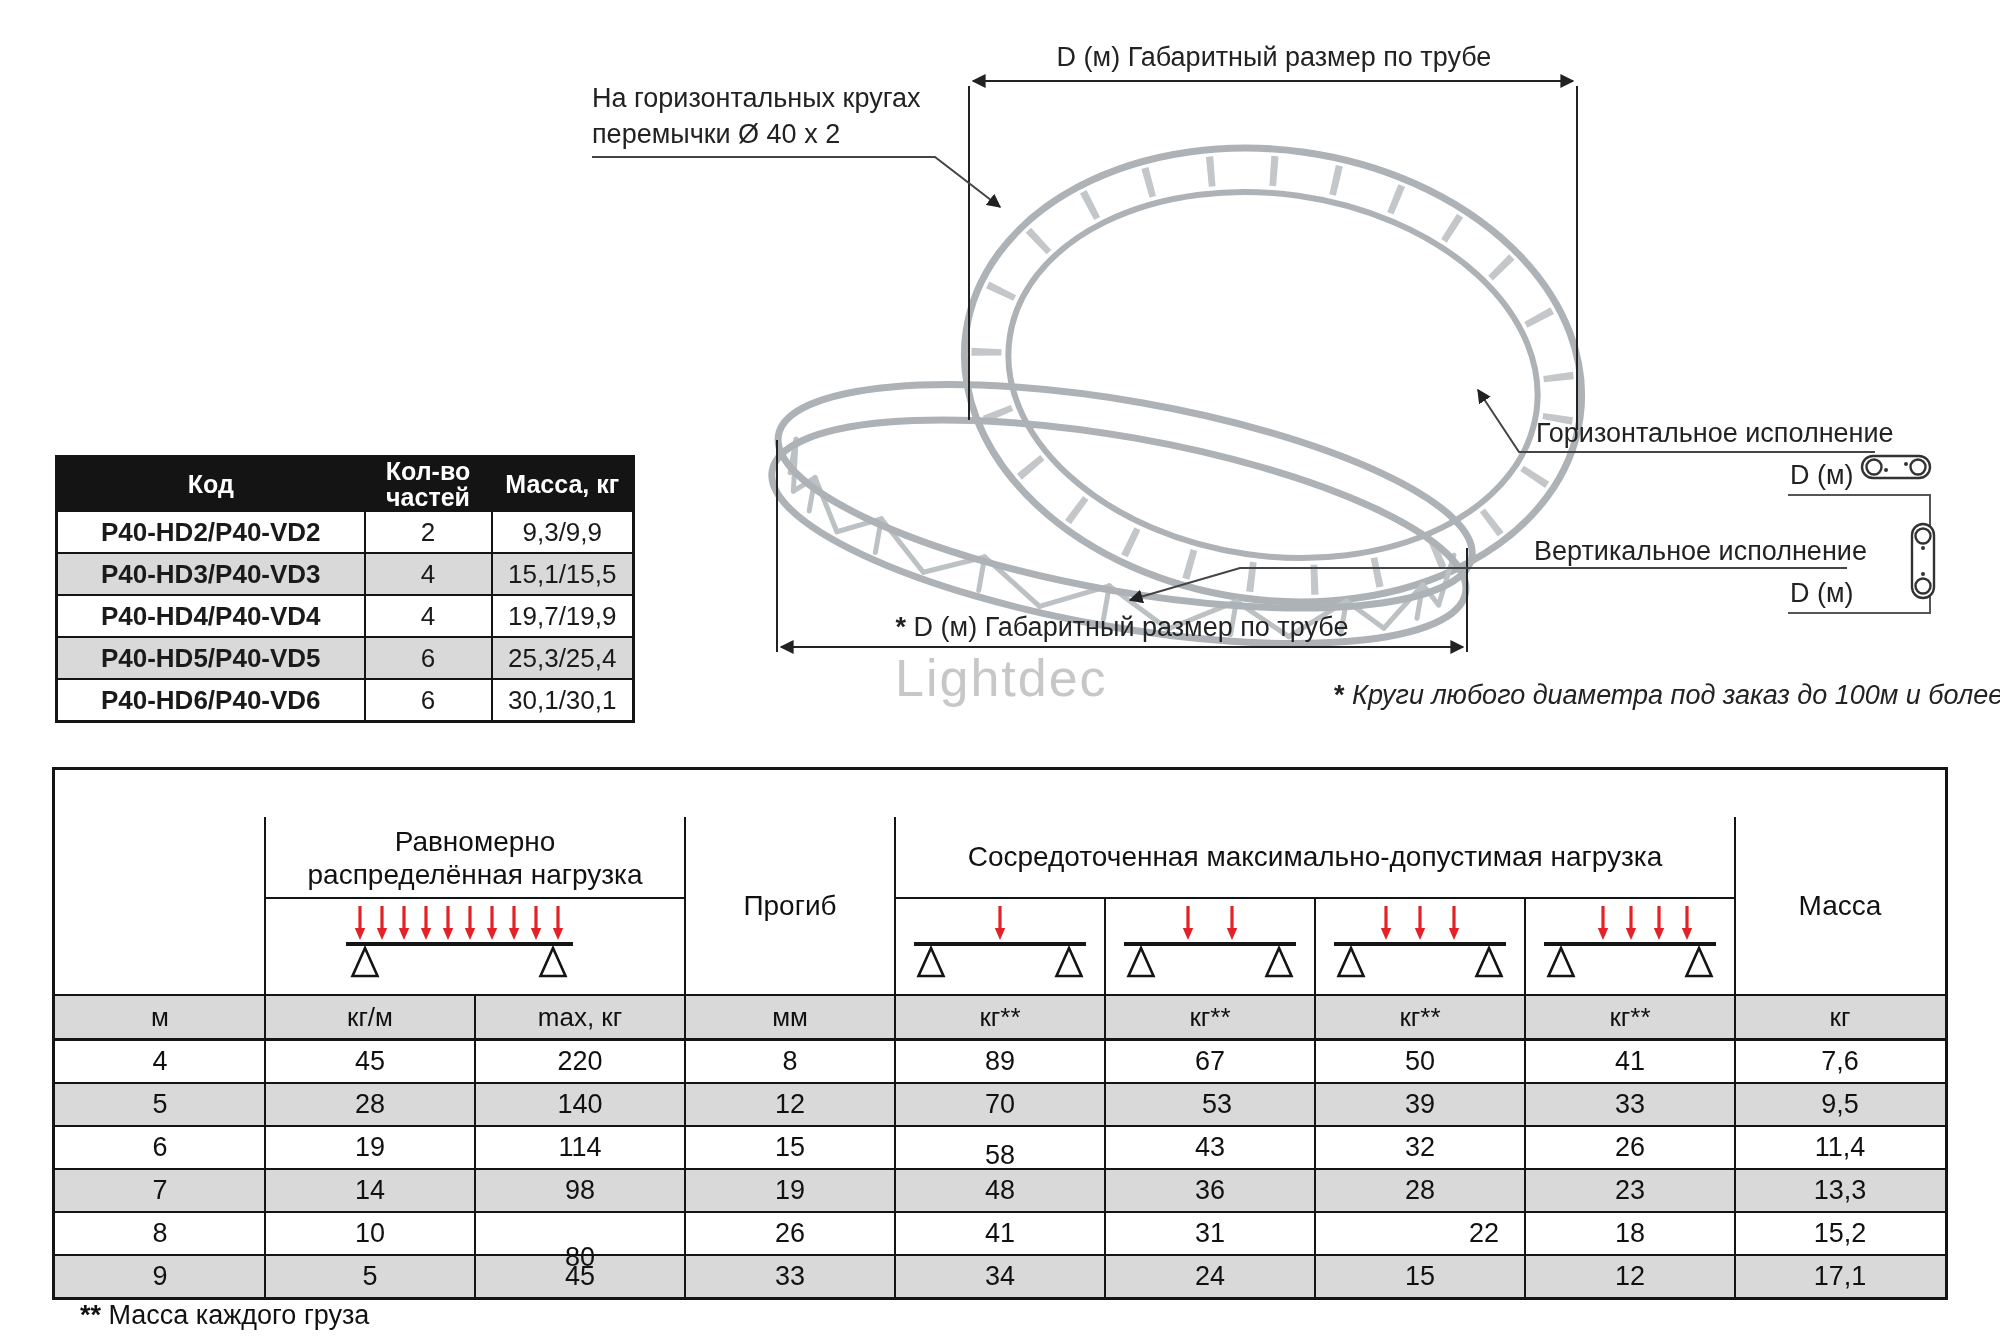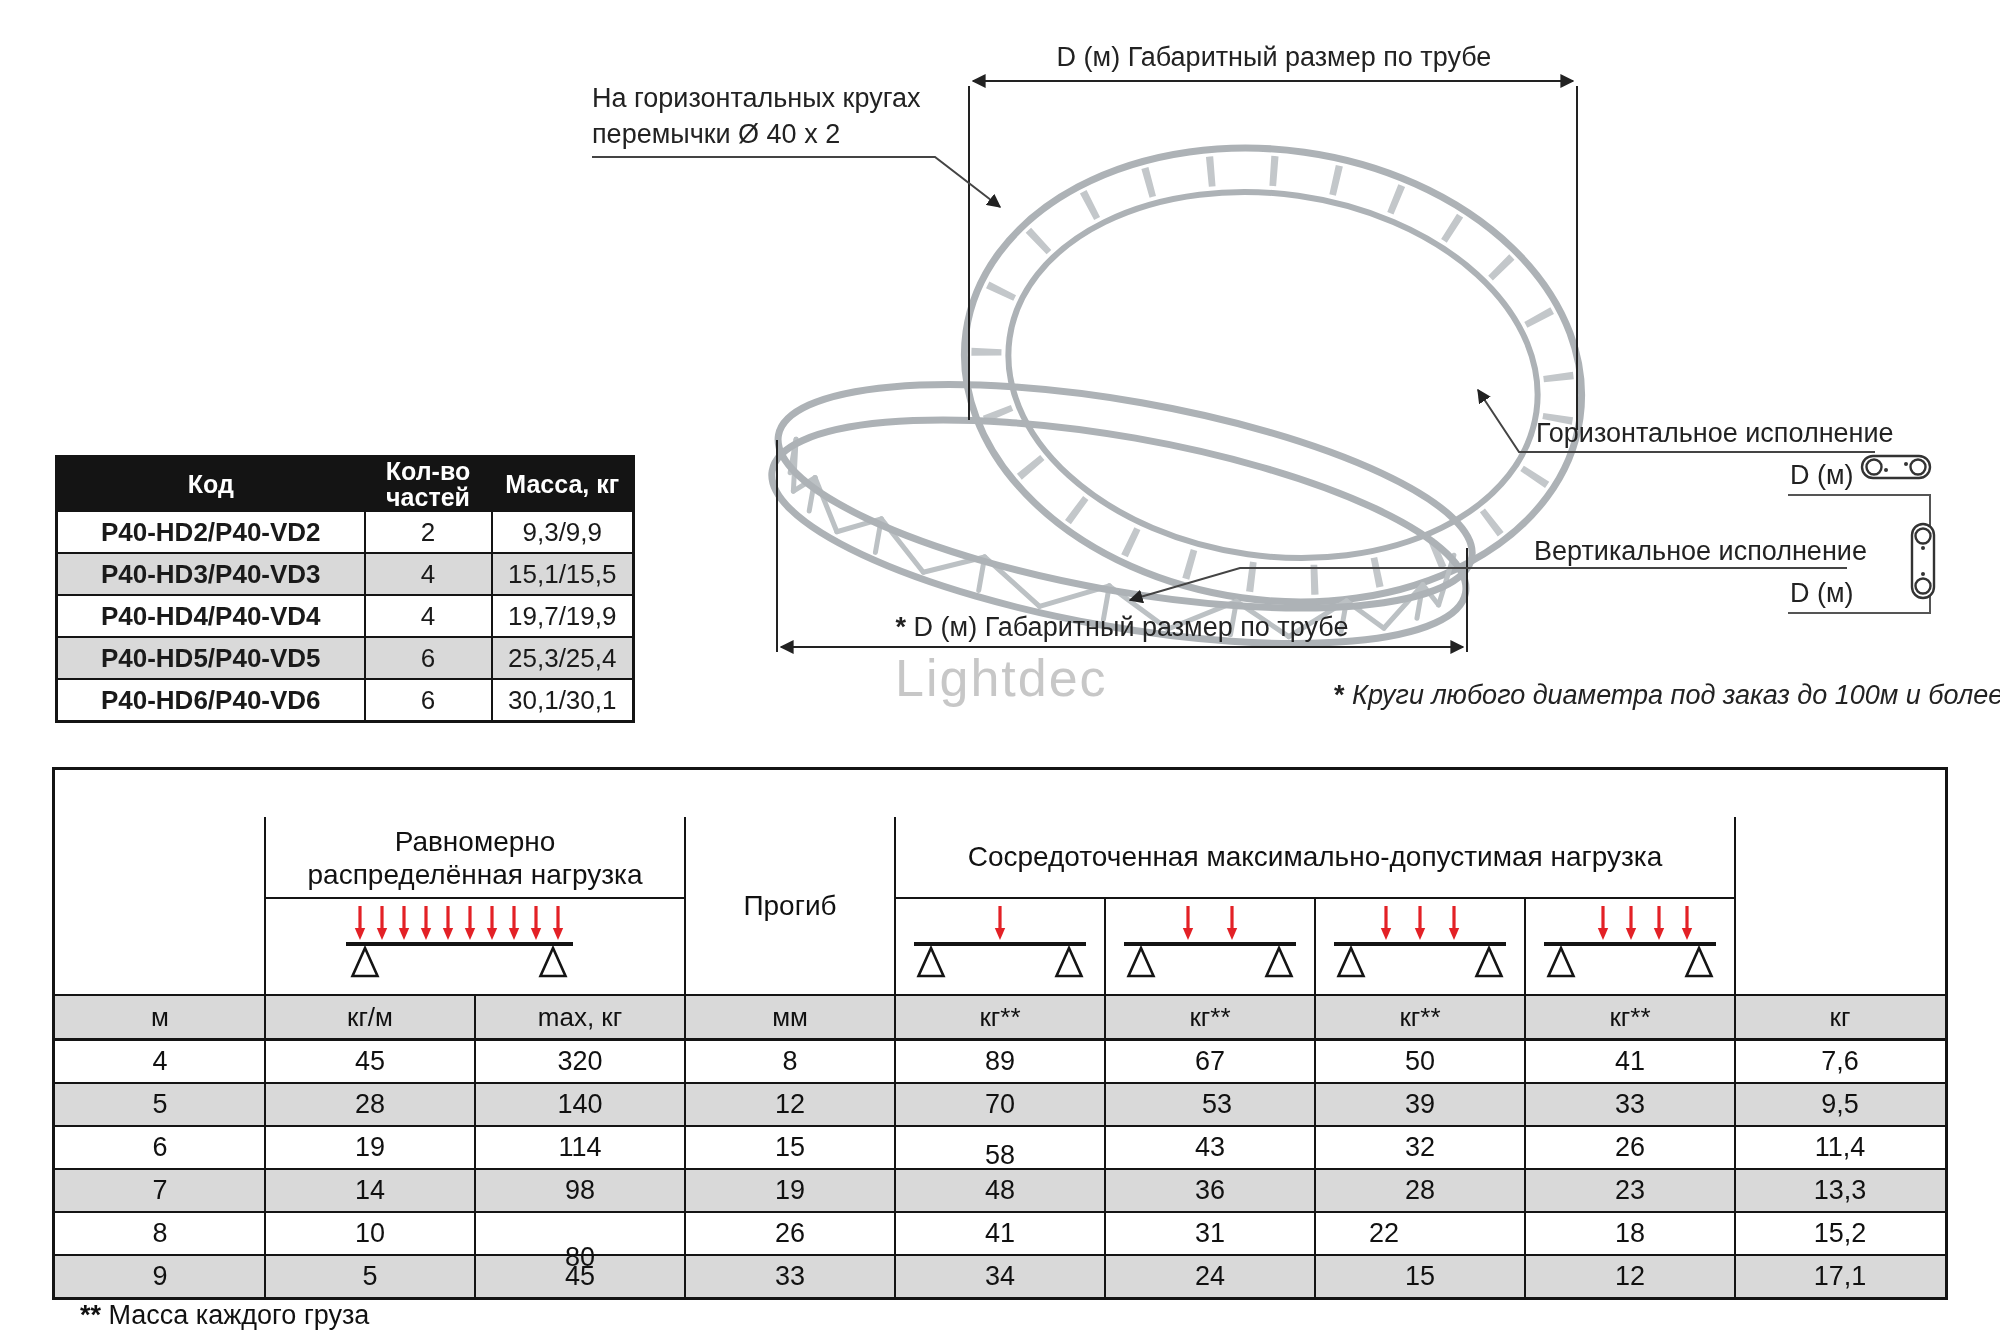--- a/index.html
+++ b/index.html
@@ -225,20 +225,21 @@
   <div class="hl" style="left:0;top:398px;width:1890px;"></div>
   <div class="hl" style="left:0;top:441px;width:1890px;"></div>
   <div class="hl" style="left:0;top:484px;width:1890px;"></div>
 
   <div class="abs cell hdr" style="left:210px;top:51px;width:420px;height:74px;flex-direction:column;line-height:33px;">
     <div>Равномерно</div>
     <div>распределённая нагрузка</div>
   </div>
   <div class="abs cell hdr" style="left:630px;top:47px;width:210px;height:178px;">Прогиб</div>
   <div class="abs cell hdr" style="left:840px;top:47px;width:840px;height:80px;">Сосредоточенная максимально-допустимая нагрузка</div>
+  <div class="abs cell hdr" style="left:1680px;top:47px;width:210px;height:178px;">Масса</div>
 
   <svg class="abs" style="left:287px;top:130px;" width="235" height="92" viewBox="0 0 235 92">
     <rect x="4" y="42" width="227" height="4" fill="#141414"></rect>
     <use href="#sym-arrow" x="12" y="6" width="12" height="34"></use>
       <use href="#sym-arrow" x="34" y="6" width="12" height="34"></use>
     <use href="#sym-arrow" x="56" y="6" width="12" height="34"></use>
       <use href="#sym-arrow" x="78" y="6" width="12" height="34"></use>
     <use href="#sym-arrow" x="100" y="6" width="12" height="34"></use>
       <use href="#sym-arrow" x="122" y="6" width="12" height="34"></use>
     <use href="#sym-arrow" x="144" y="6" width="12" height="34"></use>
@@ -285,21 +286,21 @@
       <div class="abs cell unit" style="left: 210px; top: 225px; width: 210px; height: 45px;">кг/м</div>
       <div class="abs cell unit" style="left: 420px; top: 225px; width: 210px; height: 45px;">max, кг</div>
       <div class="abs cell unit" style="left: 630px; top: 225px; width: 210px; height: 45px;">мм</div>
       <div class="abs cell unit" style="left: 840px; top: 225px; width: 210px; height: 45px;">кг**</div>
       <div class="abs cell unit" style="left: 1050px; top: 225px; width: 210px; height: 45px;">кг**</div>
       <div class="abs cell unit" style="left: 1260px; top: 225px; width: 210px; height: 45px;">кг**</div>
       <div class="abs cell unit" style="left: 1470px; top: 225px; width: 210px; height: 45px;">кг**</div>
       <div class="abs cell unit" style="left: 1680px; top: 225px; width: 210px; height: 45px;">кг</div>
       <div class="abs cell num" style="left: 0px; top: 270px; width: 210px; height: 43px;">4</div>
       <div class="abs cell num" style="left: 210px; top: 270px; width: 210px; height: 43px;">45</div>
-      <div class="abs cell num" style="left: 420px; top: 270px; width: 210px; height: 43px;">320</div>
+      <div class="abs cell num" style="left: 420px; top: 270px; width: 210px; height: 43px;">220</div>
       <div class="abs cell num" style="left: 630px; top: 270px; width: 210px; height: 43px;">8</div>
       <div class="abs cell num" style="left: 840px; top: 270px; width: 210px; height: 43px;">89</div>
       <div class="abs cell num" style="left: 1050px; top: 270px; width: 210px; height: 43px;">67</div>
       <div class="abs cell num" style="left: 1260px; top: 270px; width: 210px; height: 43px;">50</div>
       <div class="abs cell num" style="left: 1470px; top: 270px; width: 210px; height: 43px;">41</div>
       <div class="abs cell num" style="left: 1680px; top: 270px; width: 210px; height: 43px;">7,6</div>
       <div class="abs cell num" style="left: 0px; top: 313px; width: 210px; height: 43px;">5</div>
       <div class="abs cell num" style="left: 210px; top: 313px; width: 210px; height: 43px;">28</div>
       <div class="abs cell num" style="left: 420px; top: 313px; width: 210px; height: 43px;">140</div>
       <div class="abs cell num" style="left: 630px; top: 313px; width: 210px; height: 43px;">12</div>
@@ -325,21 +326,21 @@
       <div class="abs cell num" style="left: 1050px; top: 399px; width: 210px; height: 43px;">36</div>
       <div class="abs cell num" style="left: 1260px; top: 399px; width: 210px; height: 43px;">28</div>
       <div class="abs cell num" style="left: 1470px; top: 399px; width: 210px; height: 43px;">23</div>
       <div class="abs cell num" style="left: 1680px; top: 399px; width: 210px; height: 43px;">13,3</div>
       <div class="abs cell num" style="left: 0px; top: 442px; width: 210px; height: 43px;">8</div>
       <div class="abs cell num" style="left: 210px; top: 442px; width: 210px; height: 43px;">10</div>
       <div class="abs cell num" style="left: 420px; top: 442px; width: 210px; height: 43px; margin-top: 24px;">80</div>
       <div class="abs cell num" style="left: 630px; top: 442px; width: 210px; height: 43px;">26</div>
       <div class="abs cell num" style="left: 840px; top: 442px; width: 210px; height: 43px;">41</div>
       <div class="abs cell num" style="left: 1050px; top: 442px; width: 210px; height: 43px;">31</div>
-      <div class="abs cell num" style="left: 1224px; top: 442px; width: 210px; height: 43px;">22</div>
+      <div class="abs cell num" style="left: 1324px; top: 442px; width: 210px; height: 43px;">22</div>
       <div class="abs cell num" style="left: 1470px; top: 442px; width: 210px; height: 43px;">18</div>
       <div class="abs cell num" style="left: 1680px; top: 442px; width: 210px; height: 43px;">15,2</div>
       <div class="abs cell num" style="left: 0px; top: 485px; width: 210px; height: 42px;">9</div>
       <div class="abs cell num" style="left: 210px; top: 485px; width: 210px; height: 42px;">5</div>
       <div class="abs cell num" style="left: 420px; top: 485px; width: 210px; height: 42px;">45</div>
       <div class="abs cell num" style="left: 630px; top: 485px; width: 210px; height: 42px;">33</div>
       <div class="abs cell num" style="left: 840px; top: 485px; width: 210px; height: 42px;">34</div>
       <div class="abs cell num" style="left: 1050px; top: 485px; width: 210px; height: 42px;">24</div>
       <div class="abs cell num" style="left: 1260px; top: 485px; width: 210px; height: 42px;">15</div>
       <div class="abs cell num" style="left: 1470px; top: 485px; width: 210px; height: 42px;">12</div>

